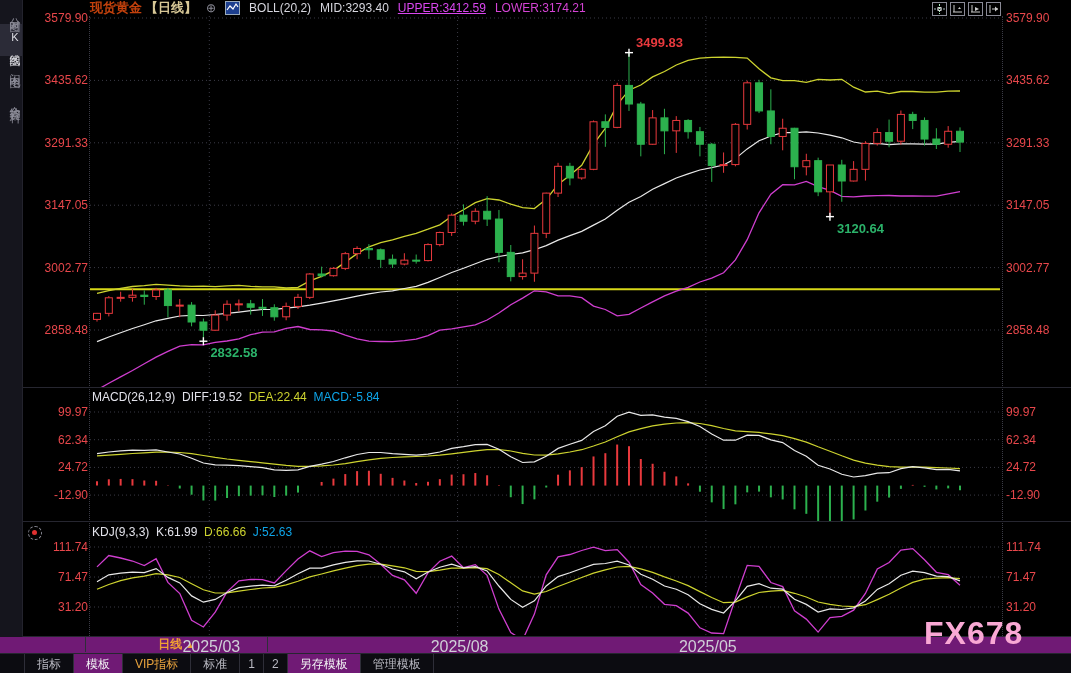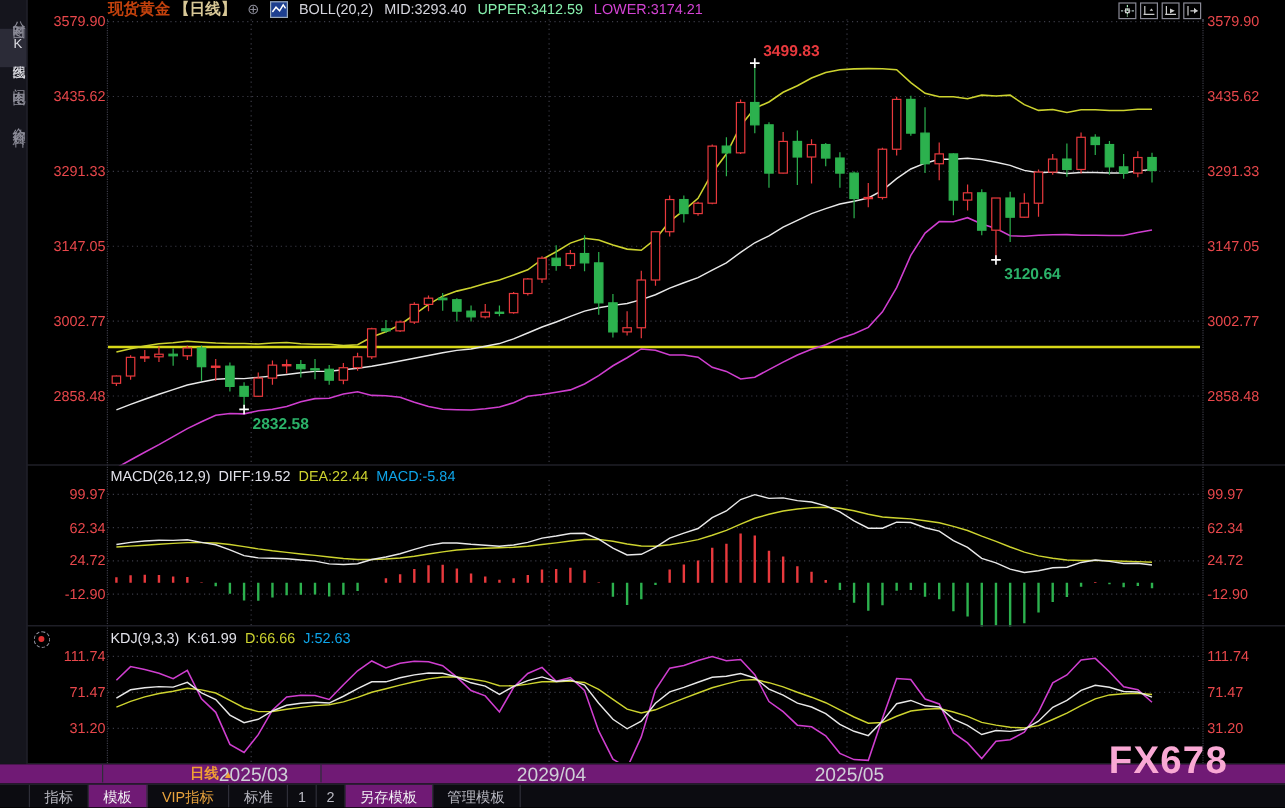--- a/index.html
+++ b/index.html
@@ -9,21 +9,21 @@
   .sidebar{position:absolute;left:0;top:0;width:22px;height:637px;background:#15151d;border-right:1px solid #23232d;z-index:5;}
   .side-item{writing-mode:vertical-rl;text-orientation:upright;width:22px;text-align:center;
     font-size:11px;letter-spacing:2px;color:#8f8f9b;padding:7px 0;margin-top:2px;cursor:pointer;}
   .side-item.active{background:#2b2b37;color:#dcdce2;}
   
   .hdr{position:absolute;left:22px;top:0;right:0;height:16px;display:flex;align-items:center;gap:9px;
     padding-left:68px;font-size:12px;color:#d6d6de;white-space:nowrap;z-index:6;}
   .hdr .sym{color:#c2410c;font-weight:bold;font-size:13px;}
   .hdr .ptag{color:#d8c897;font-weight:bold;font-size:13px;margin-left:-6px;}
   .hdr .plus{color:#8a8a96;font-size:12px;}
-  .hdr .upper{color:#86efac;}
+  .hdr .upper{color:#d946ef;text-decoration:underline;}
   .hdr .lower{color:#d443d4;}
   .mini-ind{display:inline-block;width:13px;height:12px;background:#1d3f8f;border:1px solid #9ab;position:relative;}
   .mini-ind svg{position:absolute;left:0;top:0;}
   .tool-icons{position:absolute;right:70px;top:2px;display:flex;gap:3px;z-index:7;}
   .ticon{width:13px;height:12px;border:1px solid #8a8a96;display:flex;align-items:center;justify-content:center;cursor:pointer;}
   
   .axlab{position:absolute;font-size:12px;color:#e8474b;z-index:4;}
   .axlab.l{width:64px;text-align:right;}
   .axlab.r{text-align:left;}
   
@@ -443,21 +443,21 @@
       <div class="axlab r" style="left: 1006px; top: 600px;">31.20</div>
     </div>
 
   <div class="sep" style="top:636px;"></div>
   <div class="xstrip" id="xstrip">
     <div class="period-cell">
       <span>日线</span>
       <span class="arr">▲</span>
     </div>
   <div class="xmonth" style="left: 181.309px;">2025/03</div>
-      <div class="xmonth" style="left: 429.571px;">2029/04</div>
+      <div class="xmonth" style="left: 429.571px;">2025/08</div>
       <div class="xmonth" style="left: 677.833px;">2025/05</div>
     </div>
 
   <div class="ftabs" id="ftabs">
       <div class="ftab">指标</div>
       <div class="ftab selected">模板</div>
       <div class="ftab vip">VIP指标</div>
       <div class="ftab">标准</div>
       <div class="ftab small">1</div>
       <div class="ftab small">2</div>

